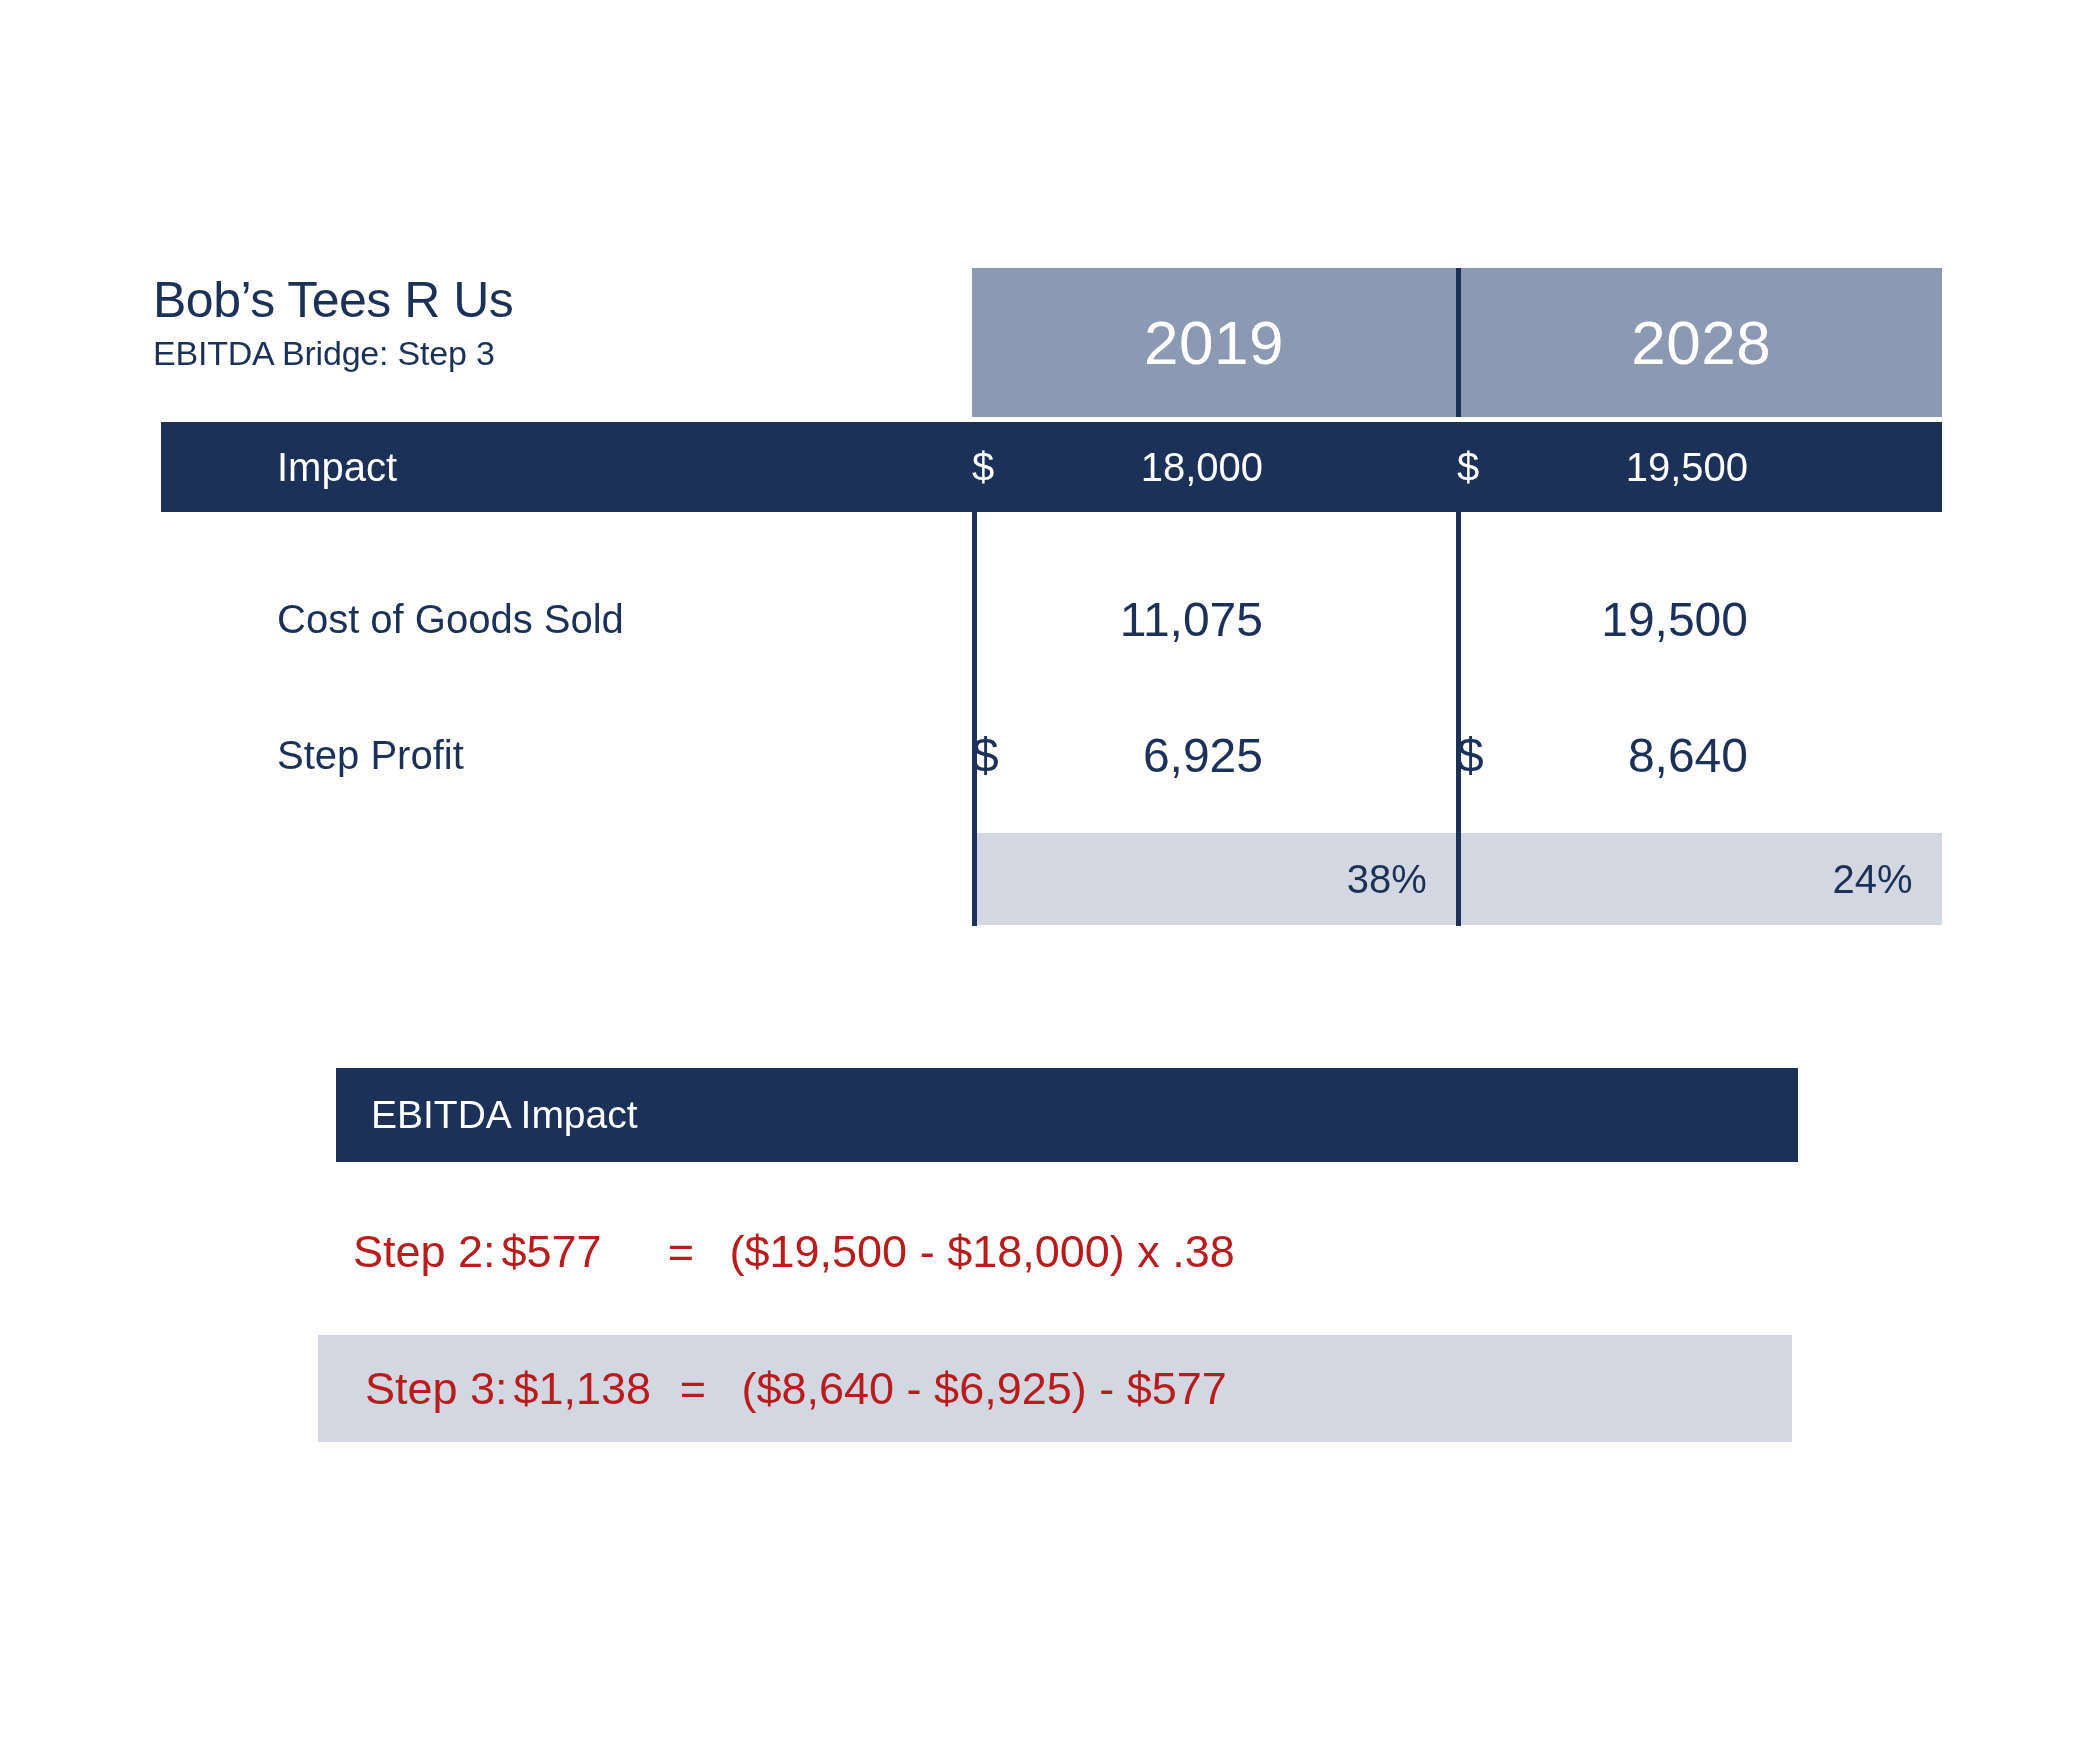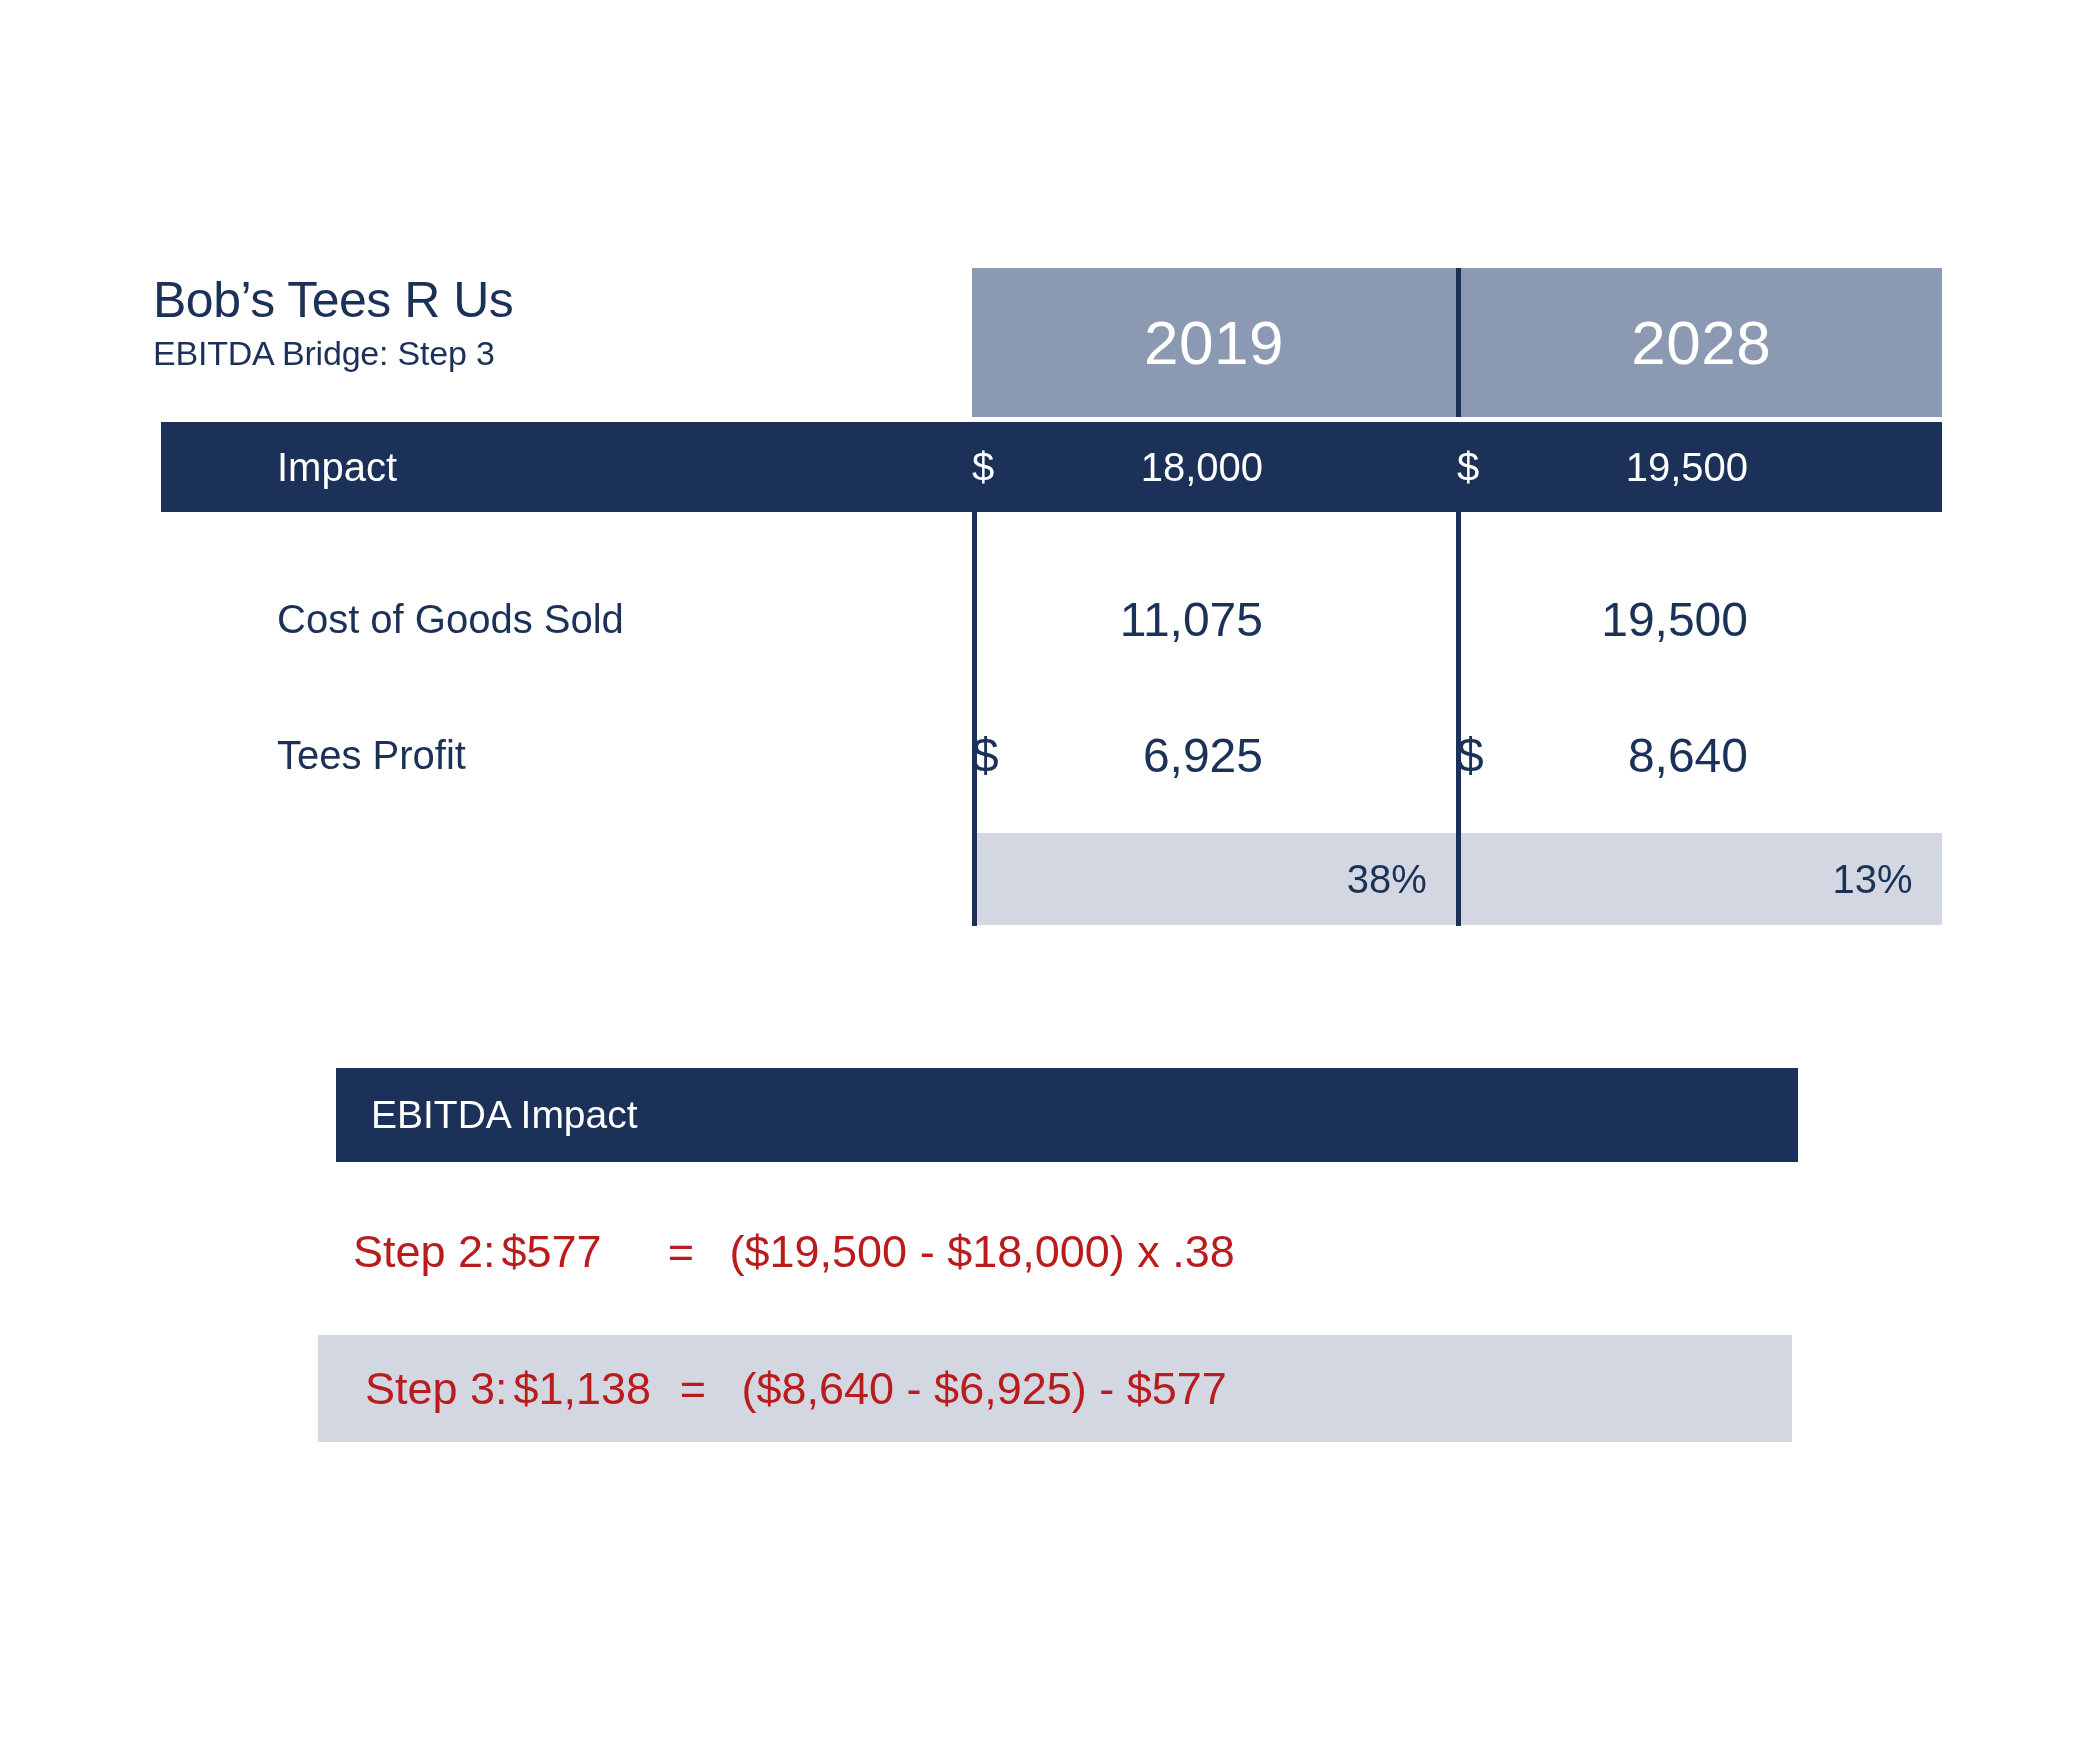--- a/index.html
+++ b/index.html
@@ -245,34 +245,34 @@
     <span class="cur"></span>
     <span class="num">11,075</span>
   </div>
   <div class="cell-val cell-2020">
     <span class="cur"></span>
     <span class="num">19,500</span>
   </div>
 </div>
 
 <div id="row-gp" class="data-row">
-  <div class="row-label">Tees Profit</div>
+  <div class="row-label">Step Profit</div>
   <div class="cell-val cell-2019">
     <span class="cur">$</span>
     <span class="num">6,925</span>
   </div>
   <div class="cell-val cell-2020">
     <span class="cur">$</span>
     <span class="num">8,640</span>
   </div>
 </div>
 
 <div id="pct-row">
   <div id="pct-2019" class="pct-cell">38%</div>
-  <div id="pct-2020" class="pct-cell">13%</div>
+  <div id="pct-2020" class="pct-cell">24%</div>
 </div>
 
 <div id="ebitda-header">
   <span id="ebitda-header-label">EBITDA Impact</span>
 </div>
 
 <div id="step-2-line" class="step-line">
   <span class="step-label">Step 2:</span>
   <span class="step-value">$577</span>
   <span class="step-equals">=</span>

